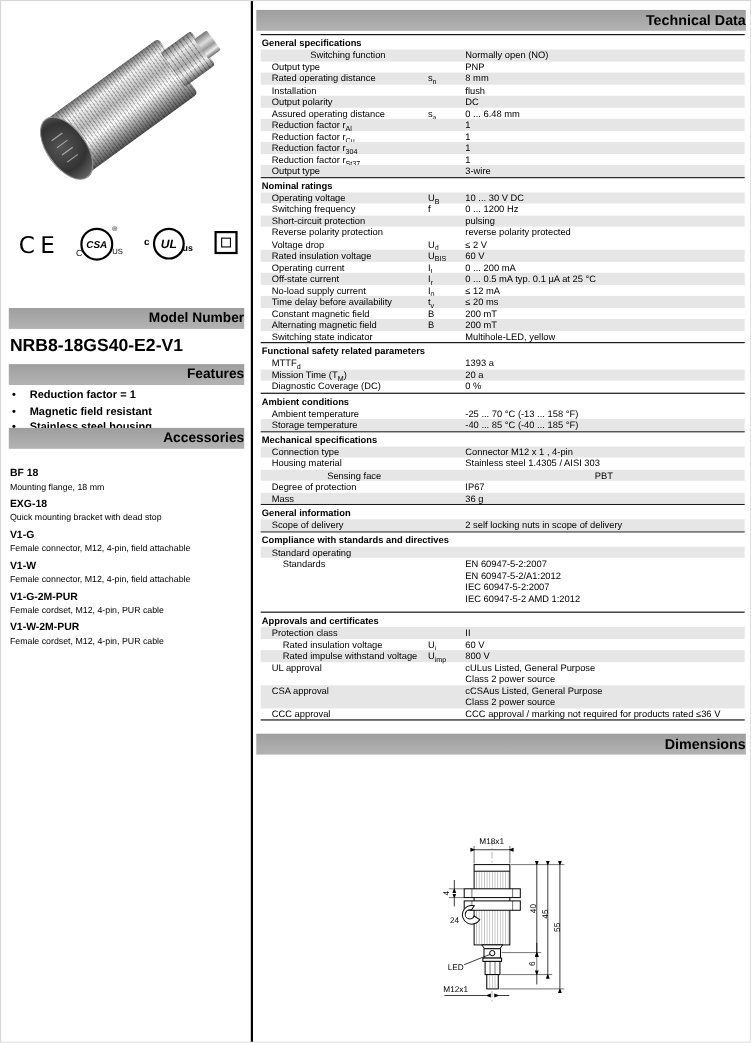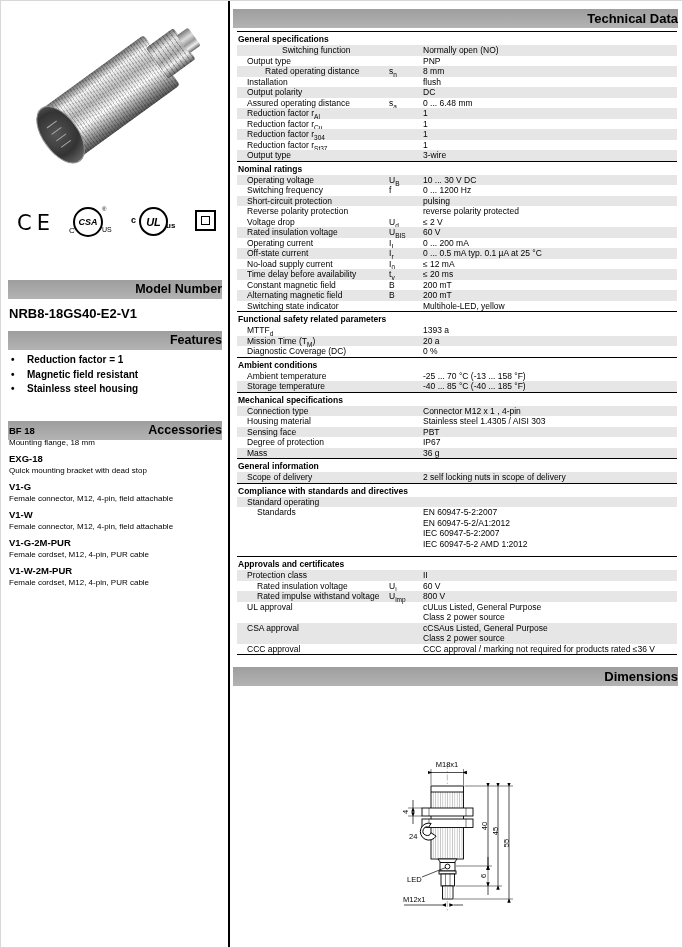--- a/index.html
+++ b/index.html
@@ -39,21 +39,21 @@
   .csa .c{position:absolute;left:-4px;top:19px;font-size:8px;}
   .csa .us{position:absolute;left:29px;top:19px;font-size:7px;}
   .ul{left:118px;}
   .ul .circ{width:25px;height:25px;border:2px solid #000;border-radius:50%;display:flex;align-items:center;justify-content:center;
             font-weight:bold;font-style:italic;font-size:11px;margin-left:8px;}
   .ul .c{position:absolute;left:0;top:8px;font-size:9px;font-weight:bold;}
   .ul .us{position:absolute;left:35px;top:14px;font-size:8px;font-weight:bold;}
   .sq{left:182px;top:3px;width:17px;height:17px;border:2px solid #000;display:flex;align-items:center;justify-content:center;}
   .sq i{display:block;width:7px;height:7px;border:1.6px solid #000;}
 
-  .model-text{position:absolute;left:8px;top:305px;font-size:13px;font-weight:bold;}
+  .model-text{position:absolute;left:8px;top:305px;font-size:16px;font-weight:bold;}
   .features-list{position:absolute;left:10px;top:353px;width:210px;font-size:10px;font-weight:bold;}
   .feat{display:flex;margin-bottom:3.5px;}
   .feat .dot{width:16px;}
   .acc-list{position:absolute;left:8px;top:424px;width:212px;}
   .acc{margin-bottom:5px;}
   .acc .nm{font-size:9.5px;font-weight:bold;line-height:12px;}
   .acc .ds{font-size:8px;line-height:11px;}
 
   
   .tech{position:absolute;left:236px;top:30px;width:440px;font-size:8.5px;}
@@ -122,21 +122,21 @@
       <div class="feat">
         <span class="dot">•</span>
         <span>Magnetic field resistant</span>
       </div>
       <div class="feat">
         <span class="dot">•</span>
         <span>Stainless steel housing</span>
       </div>
     </div>
 
-  <div class="bar bar-left" style="top:420px">Accessories</div>
+  <div class="bar bar-left" style="top:388px">Accessories</div>
   <div class="acc-list">
       <div class="acc">
         <div class="nm">BF 18</div>
         <div class="ds">Mounting flange, 18 mm</div>
       </div>
       <div class="acc">
         <div class="nm">EXG-18</div>
         <div class="ds">Quick mounting bracket with dead stop</div>
       </div>
       <div class="acc">
@@ -166,21 +166,21 @@
         <div class="t-val">
           <div>Normally open (NO)</div>
         </div>
       </div>
       <div class="t-row" style="min-height: 10.5px;">
         <div class="t-label">Output type</div>
         <div class="t-val">
           <div>PNP</div>
         </div>
       </div>
-      <div class="t-row g" style="min-height: 10.5px; padding-left: 18px;">
+      <div class="t-row g" style="min-height: 10.5px;">
         <div class="t-label">Rated operating distance</div>
         <div class="t-sym">s<sub>n</sub></div>
         <div class="t-val">
           <div>8 mm</div>
         </div>
       </div>
       <div class="t-row" style="min-height: 10.5px;">
         <div class="t-label">Installation</div>
         <div class="t-val">
           <div>flush</div>
@@ -356,21 +356,21 @@
         <div class="t-val">
           <div>Connector M12 x 1 , 4-pin</div>
         </div>
       </div>
       <div class="t-row" style="min-height: 10.5px;">
         <div class="t-label">Housing material</div>
         <div class="t-val">
           <div>Stainless steel 1.4305 / AISI 303</div>
         </div>
       </div>
-      <div class="t-row g" style="min-height: 10.5px;">
+      <div class="t-row g" style="min-height: 10.5px; text-align: center;">
         <div class="t-label">Sensing face</div>
         <div class="t-val">
           <div>PBT</div>
         </div>
       </div>
       <div class="t-row" style="min-height: 10.5px;">
         <div class="t-label">Degree of protection</div>
         <div class="t-val">
           <div>IP67</div>
         </div>

